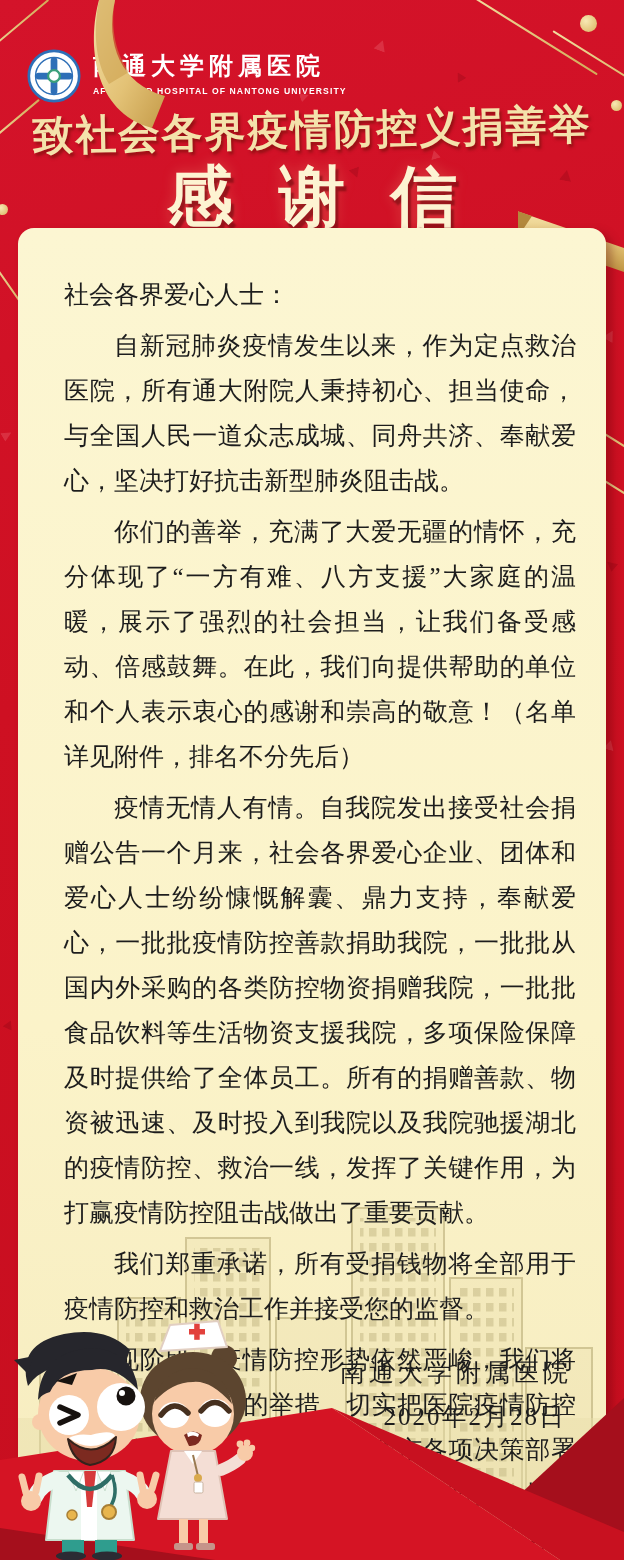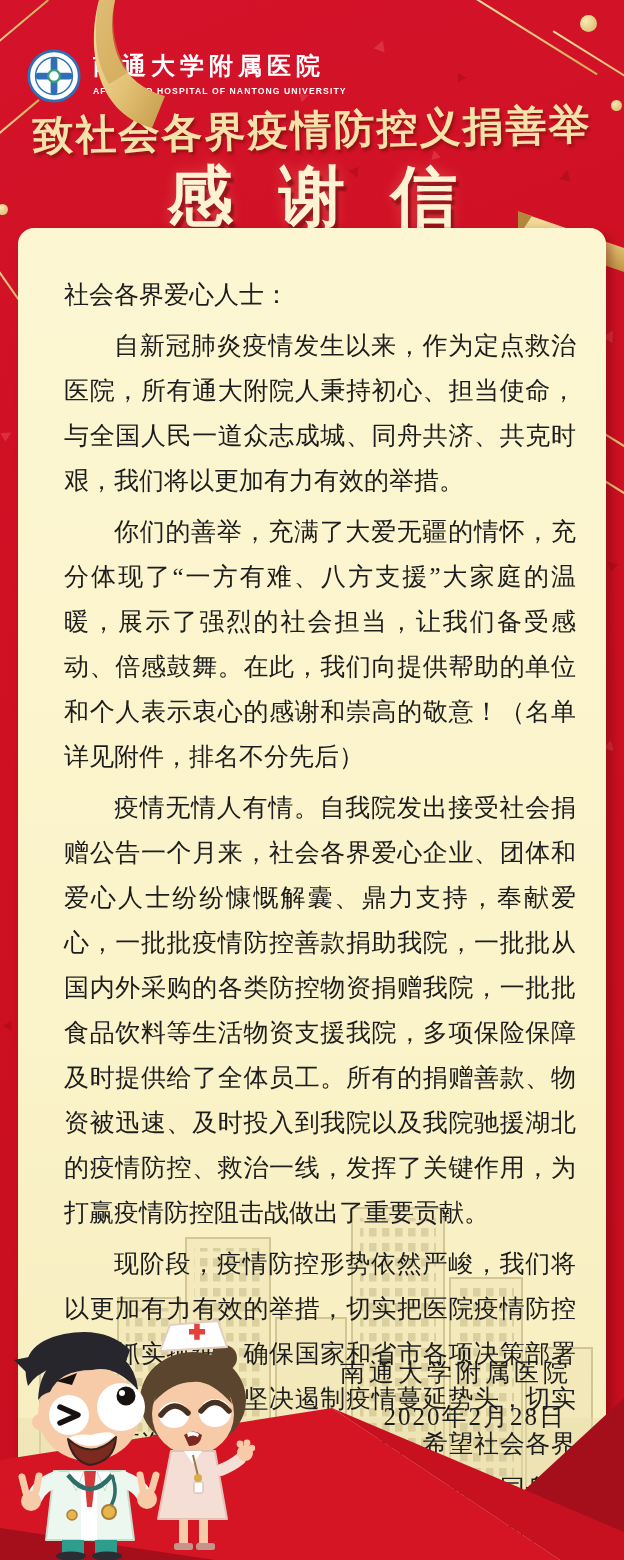--- a/index.html
+++ b/index.html
@@ -153,23 +153,24 @@
         <rect x="176" y="80" width="68" height="300" fill="url(#win)"></rect>
         <rect x="342" y="50" width="76" height="330" fill="url(#win)"></rect>
         <rect x="440" y="120" width="56" height="260" fill="url(#win)"></rect>
         <rect x="108" y="140" width="46" height="240" fill="url(#win)"></rect>
       </g>
     </svg>
 
     <div class="letter">
       <p class="salutation">社会各界爱心人士：</p>
       <div class="paras">
-          <p>自新冠肺炎疫情发生以来，作为定点救治医院，所有通大附院人秉持初心、担当使命，与全国人民一道众志成城、同舟共济、共克时艰，我们将以更加有力有效的举措。</p>
+          <p>自新冠肺炎疫情发生以来，作为定点救治医院，所有通大附院人秉持初心、担当使命，与全国人民一道众志成城、同舟共济、奉献爱心，坚决打好抗击新型肺炎阻击战。</p>
           <p>你们的善举，充满了大爱无疆的情怀，充分体现了“一方有难、八方支援”大家庭的温暖，展示了强烈的社会担当，让我们备受感动、倍感鼓舞。在此，我们向提供帮助的单位和个人表示衷心的感谢和崇高的敬意！（名单详见附件，排名不分先后）</p>
           <p>疫情无情人有情。自我院发出接受社会捐赠公告一个月来，社会各界爱心企业、团体和爱心人士纷纷慷慨解囊、鼎力支持，奉献爱心，一批批疫情防控善款捐助我院，一批批从国内外采购的各类防控物资捐赠我院，一批批食品饮料等生活物资支援我院，多项保险保障及时提供给了全体员工。所有的捐赠善款、物资被迅速、及时投入到我院以及我院驰援湖北的疫情防控、救治一线，发挥了关键作用，为打赢疫情防控阻击战做出了重要贡献。</p>
+          <p>我们郑重承诺，所有受捐钱物将全部用于疫情防控和救治工作并接受您的监督。</p>
           <p>现阶段，疫情防控形势依然严峻，我们将以更加有力有效的举措，切实把医院疫情防控工作抓实抓细，确保国家和省市各项决策部署不折不扣落实，坚决遏制疫情蔓延势头，切实保障江海百姓的生命健康安全。希望社会各界人士继续支持我院疫情防控工作，形成同舟共济、众志成城的良好局面。我们坚信，在党中央、国务院和省市政府的正确领导下，在广大热心单位和个人的大力支持下，我们一定能够打赢这场疫情防控阻击战。</p>
         </div>
     </div>
   </div>
 
   <svg class="bottom-shapes" viewBox="0 0 624 260" preserveAspectRatio="none">
     <polygon points="0,160 332,108 560,260 0,260" fill="#d51424"></polygon>
     <polygon points="624,98 505,208 624,260" fill="#a50f1c"></polygon>
     <polygon points="0,228 215,260 0,260" fill="#a50f1c"></polygon>
     <polygon points="332,108 560,260 624,260 624,232" fill="#c81120"></polygon>

